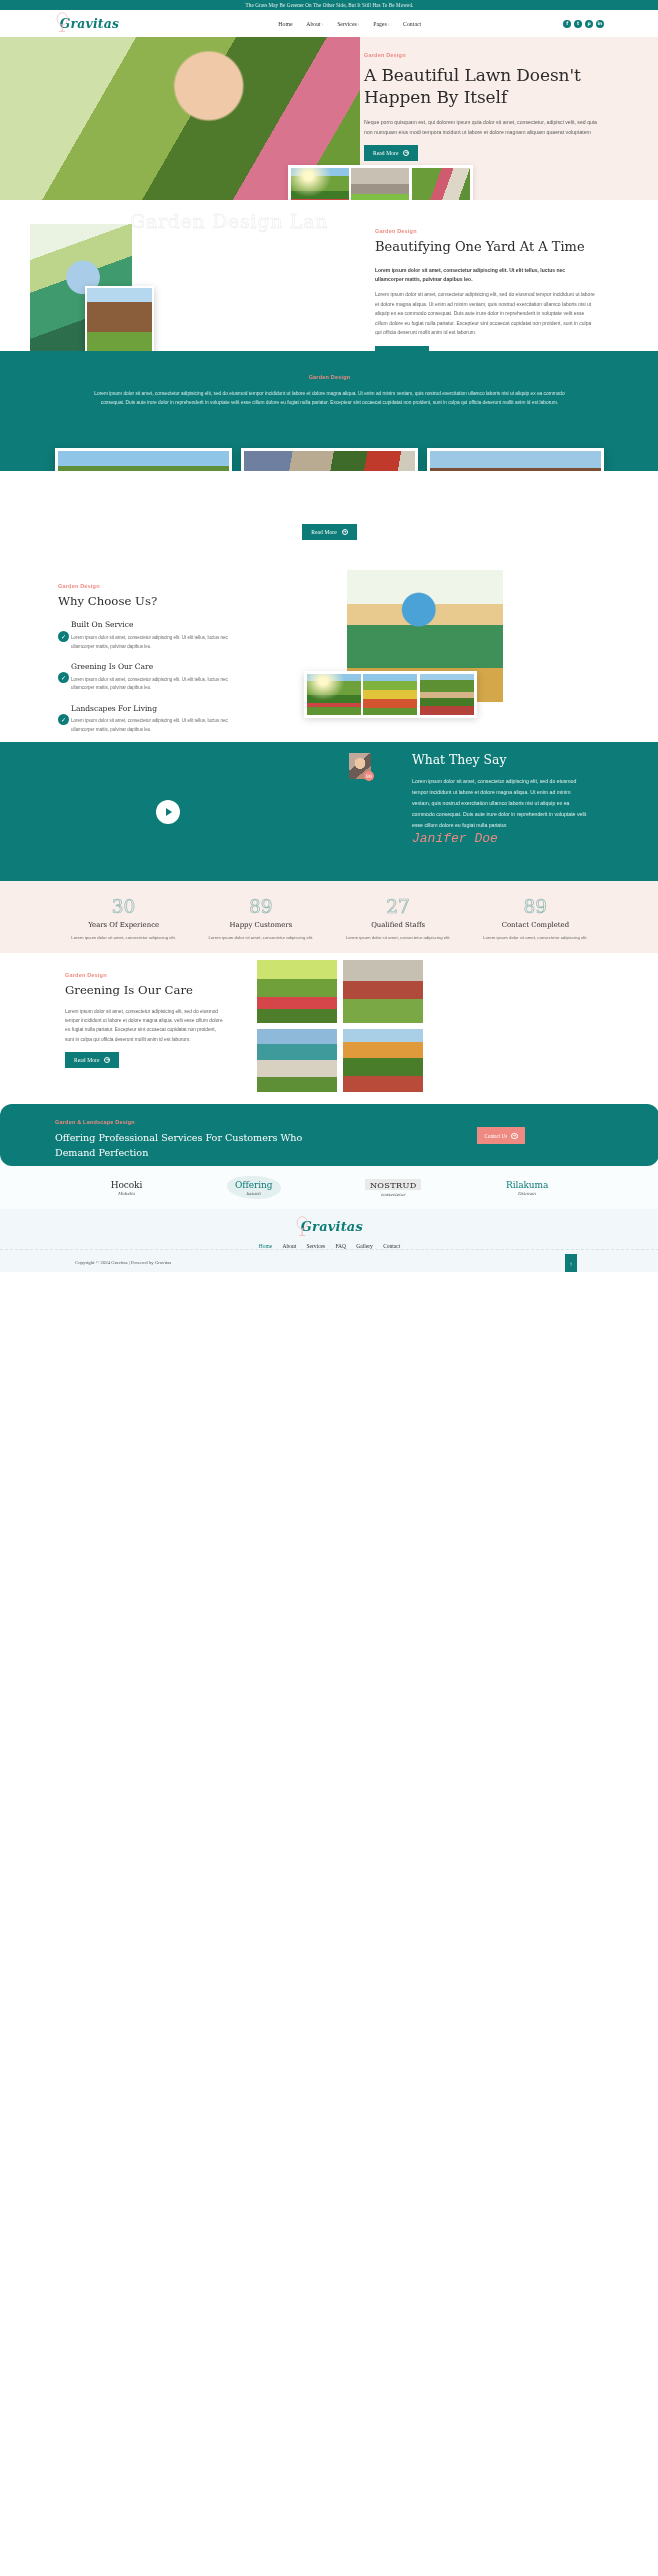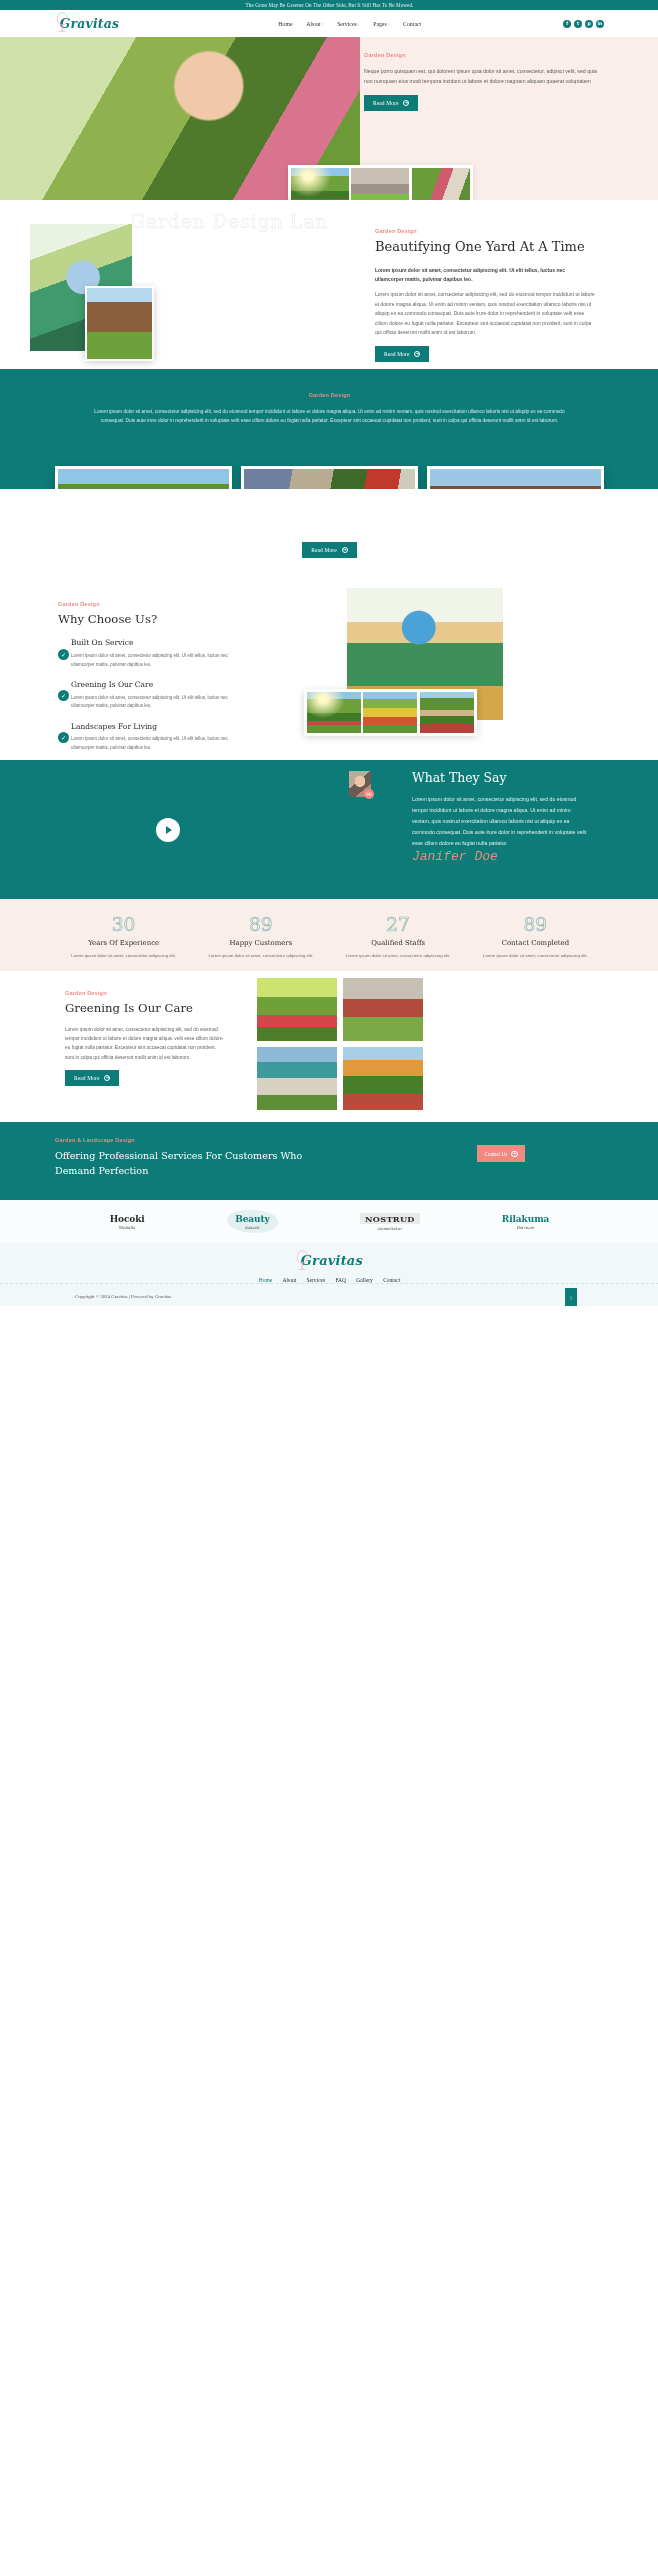--- a/index.html
+++ b/index.html
@@ -35,21 +35,21 @@
   .eyebrow{color:#ef8a82;font-size:5.5px;font-weight:bold;letter-spacing:0.2px;font-family:"Liberation Sans",sans-serif;}
   h1.hero-h{font-family:"DejaVu Serif",serif;font-weight:normal;font-size:17px;line-height:1.33;color:#2b2b2b;margin-top:5.5px;letter-spacing:-0.1px;}
   .hero-p{font-size:5.2px;line-height:1.85;color:#5d5d5d;margin-top:9px;width:240px;}
   .btn{display:inline-flex;align-items:center;gap:4.8px;background:#0d7b77;color:#fff;font-size:5.5px;padding:4.8px 9px;text-decoration:none;font-family:"Liberation Serif",serif;letter-spacing:0.1px;}
   .btn .arr{width:6.2px;height:6.2px;border-radius:50%;border:0.7px solid #fff;display:inline-flex;align-items:center;justify-content:center;font-size:4.1px;line-height:1;}
   .hero-btn{margin-top:8.2px;}
   .hero-thumbs{position:absolute;left:288px;top:128px;background:#fff;padding:2.7px;display:flex;gap:2.7px;box-shadow:0 1.4px 6.2px rgba(0,0,0,.13);}
   .hero-thumbs .th{width:58px;height:45px;overflow:hidden;}
 
   
-  .sec2{position:relative;height:169px;background:#fff;padding-top:13.7px;}
+  .sec2{position:relative;height:151px;background:#fff;padding-top:13.7px;}
   .watermark{position:absolute;left:130px;top:9.6px;font-family:"DejaVu Serif",serif;font-size:19px;color:transparent;-webkit-text-stroke:0.5px #e9e9e9;white-space:nowrap;letter-spacing:0.7px;}
   .sec2-img1{position:absolute;left:30px;top:24px;width:102px;height:127px;overflow:hidden;}
   .sec2-img2{position:absolute;left:85px;top:86px;width:69px;height:75px;border:2.7px solid #fff;overflow:hidden;box-shadow:0 2.1px 7.5px rgba(0,0,0,.22);}
   .sec2-txt{position:absolute;left:375px;top:27.4px;width:261px;}
   h2.sec-h{font-family:"DejaVu Serif",serif;font-weight:normal;font-size:13px;line-height:1.36;color:#2b2b2b;margin-top:4.8px;}
   .lead{font-size:5px;font-weight:bold;line-height:1.85;color:#3f3f3f;margin-top:9.6px;width:206px;}
   .body-p{font-size:5px;line-height:1.9;color:#636363;margin-top:6.2px;width:220px;}
 
   
   .teal{background:#0d7b77;padding-top:22.6px;height:120px;position:relative;}
@@ -96,31 +96,31 @@
   .stat-p{font-size:4.3px;line-height:1.8;color:#6b6b6b;margin-top:4.8px;padding:0 9.6px;}
 
   
   .green{position:relative;height:151px;background:#fff;padding-top:15px;}
   .green-txt{position:absolute;left:65px;top:19px;width:189px;}
   .green-p{font-size:4.8px;line-height:1.95;color:#636363;margin-top:7.5px;width:158px;}
   .gal{position:absolute;left:257px;top:6.9px;display:grid;grid-template-columns:80px 80px;grid-template-rows:63px 63px;gap:5.5px;}
   .gal div{overflow:hidden;}
 
   
-  .cta{background:#0d7b77;height:78px;position:relative;}
+  .cta{background:#0d7b77;height:62px;position:relative;border-radius:12px;}
   .cta-inner{width:549px;margin:0 auto;position:relative;padding-top:15px;}
   h2.cta-h{font-family:"DejaVu Serif",serif;font-weight:normal;font-size:9.6px;color:#fff;line-height:1.55;margin-top:5.5px;width:288px;}
   .cta-btn{position:absolute;right:79px;top:23px;background:#ef8a82;color:#fff;font-size:5.1px;padding:5.5px 7.5px;display:inline-flex;align-items:center;gap:4.1px;text-decoration:none;font-family:"Liberation Serif",serif;}
   .cta-btn .arr{width:6.2px;height:6.2px;border-radius:50%;border:0.7px solid #fff;display:inline-flex;align-items:center;justify-content:center;font-size:4.1px;}
 
   
   .brands{background:#fafdfd;height:43px;display:flex;align-items:center;}
   .brands-inner{width:522px;margin:0 auto;display:flex;justify-content:space-around;align-items:center;}
   .brand{text-align:center;position:relative;}
-  .brand .b1{font-family:"DejaVu Serif",serif;font-weight:bold;font-size:9px;color:#2b2b2b;letter-spacing:-0.1px;}
+  .brand .b1{font-family:"DejaVu Serif",serif;font-weight:normal;font-size:9px;color:#2b2b2b;letter-spacing:-0.1px;}
   .brand .b2{font-family:"DejaVu Serif",serif;font-style:italic;font-size:4.1px;color:#4a4a4a;margin-top:1.4px;}
   .brand.teal-b .b1{color:#0d7b77;}
   .brand.blob{background:#e3f0ef;border-radius:40% 50% 45% 55%;padding:3.4px 8.2px;}
   .brand.nostrud .b1{background:#e9e9e9;padding:0.7px 4.8px;letter-spacing:0.3px;font-size:8.2px;}
 
   
   .footer{background:#f2f8f9;padding-top:9.6px;height:63px;position:relative;}
   .footer-logo{display:flex;justify-content:center;position:relative;}
   .footer-logo .logo-tree{left:296px;top:-3.4px;}
   .footer-nav{display:flex;justify-content:center;gap:10.3px;margin-top:9.6px;}
@@ -191,20 +191,21 @@
       </div>
     </div>
   </div>
 
   <div class="hero">
     <div class="hero-img">
         <div class="ph ph-lady"></div>
       </div>
     <div class="hero-txt">
       <div class="eyebrow">Garden Design</div>
+      <h1 class="hero-h">A Beautiful Lawn Doesn't Happen By Itself</h1>
       <p class="hero-p">Neque porro quisquam est, qui dolorem ipsum quia dolor sit amet, consectetur, adipisci velit, sed quia non numquam eius modi tempora incidunt ut labore et dolore magnam aliquam quaerat voluptatem</p>
       <a class="btn hero-btn" href="#">
         <span>Read More</span>
         <span class="arr">➔</span>
       </a>
     </div>
     <div class="hero-thumbs">
       <div class="th">
           <div class="ph ph-garden"></div>
         </div>
@@ -394,21 +395,21 @@
     </div>
   </div>
 
   <div class="brands">
     <div class="brands-inner">
       <div class="brand">
         <div class="b1">Hocoki</div>
         <div class="b2">Mobella</div>
       </div>
       <div class="brand teal-b blob">
-        <div class="b1">Beauty</div>
+        <div class="b1">Offering</div>
         <div class="b2">basacii</div>
       </div>
       <div class="brand nostrud">
         <div class="b1">NOSTRUD</div>
         <div class="b2">consectetur</div>
       </div>
       <div class="brand teal-b">
         <div class="b1">Rilakuma</div>
         <div class="b2">Ostream</div>
       </div>

